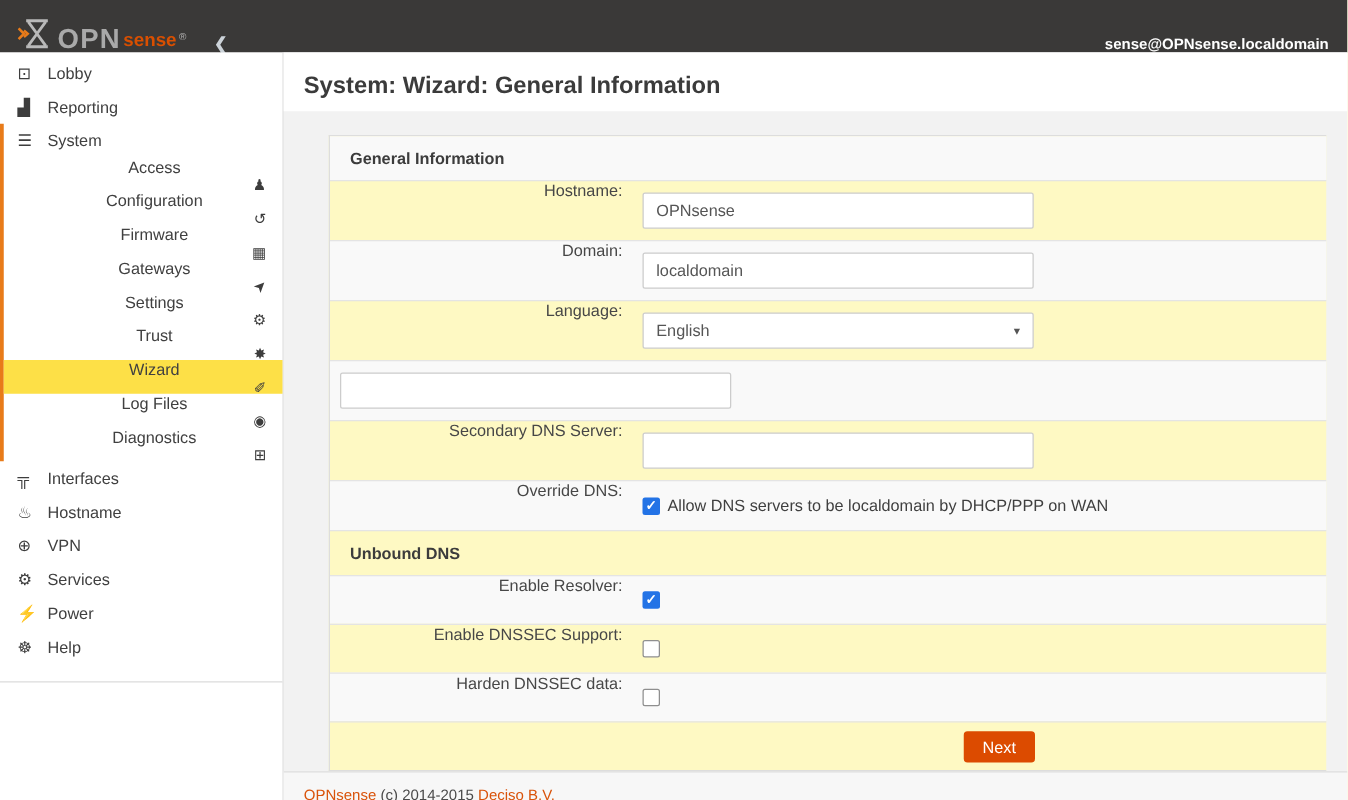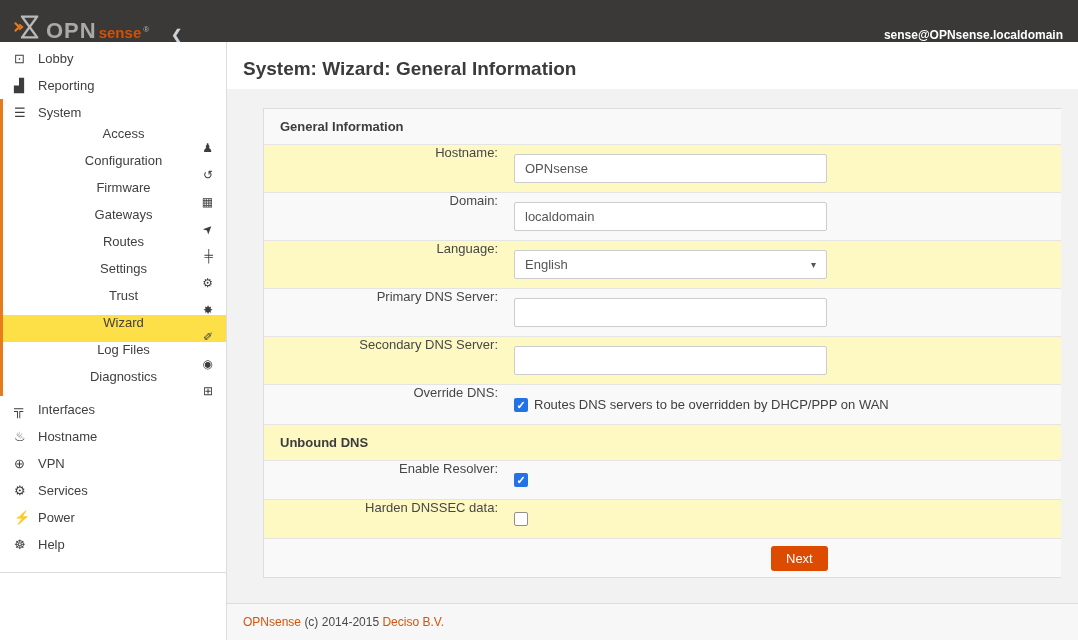--- a/index.html
+++ b/index.html
@@ -140,24 +140,20 @@
       </div>
       <div class="side-item sub-item">
         <span>Firmware</span>
         <span class="ricon">▦</span>
       </div>
       <div class="side-item sub-item">
         <span>Gateways</span>
         <span class="ricon rot-up">➤</span>
       </div>
       <div class="side-item sub-item">
-        <span>Routes</span>
-        <span class="ricon">╪</span>
-      </div>
-      <div class="side-item sub-item">
         <span>Settings</span>
         <span class="ricon">⚙</span>
       </div>
       <div class="side-item sub-item">
         <span>Trust</span>
         <span class="ricon">✸</span>
       </div>
       <div class="side-item sub-item active">
         <span>Wizard</span>
         <span class="ricon">✐</span>
@@ -227,50 +223,55 @@
           <div class="flabel">Language:</div>
           <div class="fctl">
             <div class="select-box">
               <span>English</span>
               <span class="select-caret">▾</span>
             </div>
           </div>
         </div>
 
         <div class="frow">
-          <div class="flabel">Primary DNS Server:</div>
           <div class="fctl">
             <input class="text-input" type="text" value="" style="">
           </div>
         </div>
 
         <div class="frow">
           <div class="flabel">Secondary DNS Server:</div>
           <div class="fctl">
             <input class="text-input" type="text" value="" style="">
           </div>
         </div>
 
         <div class="frow cb-row">
           <div class="flabel">Override DNS:</div>
           <div class="fctl">
             <span class="cb checked">✓</span>
-            <span class="cb-text">Routes DNS servers to be overridden by DHCP/PPP on WAN</span>
+            <span class="cb-text">Allow DNS servers to be localdomain by DHCP/PPP on WAN</span>
           </div>
         </div>
 
         <div class="frow-head">Unbound DNS</div>
 
         <div class="frow cb-row">
           <div class="flabel">Enable Resolver:</div>
           <div class="fctl">
             <span class="cb checked">✓</span>
           </div>
         </div>
 
+        <div class="frow cb-row">
+          <div class="flabel">Enable DNSSEC Support:</div>
+          <div class="fctl">
+            <span class="cb unchecked"></span>
+          </div>
+        </div>
 
         <div class="frow cb-row">
           <div class="flabel">Harden DNSSEC data:</div>
           <div class="fctl">
             <span class="cb unchecked"></span>
           </div>
         </div>
 
         <div class="frow next-row">
           <div class="flabel"></div>

